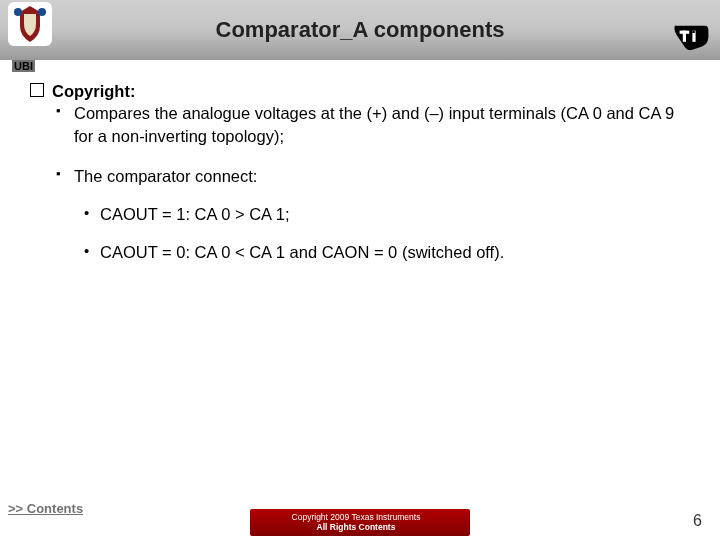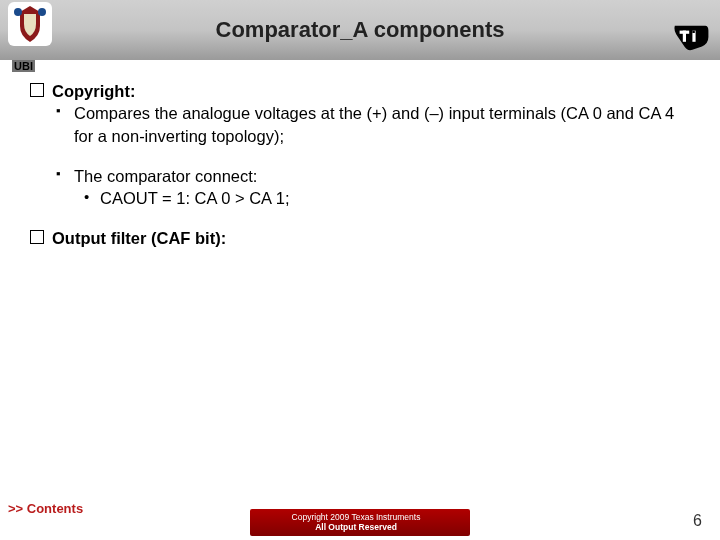--- a/index.html
+++ b/index.html
@@ -11,24 +11,24 @@
   .logo-left svg { width: 40px; height: 40px; }
   .ubi-label { position: absolute; left: 12px; top: 60px; font-size: 11px; font-weight: bold; color: #000; background: #737373; padding: 0 2px; }
   .logo-right { position: absolute; right: 10px; top: 22px; }
   .logo-right svg { width: 40px; height: 30px; }
   .content { padding: 20px 30px 10px 30px; font-size: 16.5px; color: #000; line-height: 1.35; }
   .q-item { margin-bottom: 18px; }
   .q-head { font-weight: bold; position: relative; padding-left: 22px; }
   .q-head::before { content: ""; position: absolute; left: 0; top: 3px; width: 12px; height: 12px; border: 1.5px solid #000; }
   .sub { padding-left: 44px; position: relative; }
   .sub::before { content: "\25AA"; position: absolute; left: 26px; top: 0; font-size: 13px; }
-  .bul { padding-left: 70px; position: relative; }
+  .bul { padding-left: 70px; position: relative; margin-top: 16px; }
   .bul::before { content: "\2022"; position: absolute; left: 54px; top: 0; font-size: 15px; }
   .footer { position: absolute; bottom: 0; left: 0; right: 0; height: 44px; }
-  .contents-link { position: absolute; left: 8px; bottom: 24px; font-size: 13px; color: #b91c1c; font-weight: bold; }
+  .contents-link { position: absolute; left: 8px; bottom: 24px; font-size: 13px; color: #737373; text-decoration: underline; font-weight: bold; }
   .footer-center { position: absolute; left: 50%; transform: translateX(-50%); bottom: 4px; text-align: center; background: linear-gradient(to bottom, #b00000, #800000); color: #fff; font-size: 8.5px; padding: 3px 12px 3px 4px; border-radius: 2px; line-height: 1.25; min-width: 220px; }
   .footer-center .line2 { font-weight: bold; }
   .slide-num { position: absolute; right: 18px; bottom: 10px; font-size: 16px; color: #333; }
 </style>
 </head>
 <body>
 
 <div class="slide">
 
   <div class="header">
@@ -50,35 +50,35 @@
         <rect x="28" y="10" width="3" height="3" fill="#000"></rect>
       </svg>
     </div>
   </div>
   <div class="ubi-label">UBI</div>
 
   <div class="content">
 
     <div class="q-item">
       <div class="q-head">Copyright:</div>
-      <div class="sub">Compares the analogue voltages at the (+) and (–) input terminals (CA 0 and CA 4 for a non-inverting topology);</div>
+      <div class="sub">Compares the analogue voltages at the (+) and (–) input terminals (CA 0 and CA 9 for a non-inverting topology);</div>
       <div style="height:18px"></div>
       <div class="sub">The comparator connect:</div>
       <div class="bul">CAOUT = 1: CA 0 &gt; CA 1;</div>
+      <div class="bul">CAOUT = 0: CA 0 &lt; CA 1 and CAON = 0 (switched off).</div>
     </div>
 
 
     <div class="q-item">
-      <div class="q-head">Output filter (CAF bit):</div>
     </div>
 
   </div>
 
   <div class="footer">
     <a class="contents-link">&gt;&gt; Contents</a>
     <div class="footer-center">
       <div>Copyright  2009 Texas Instruments</div>
-      <div class="line2">All Output Reserved</div>
+      <div class="line2">All Rights Contents</div>
     </div>
     <div class="slide-num">6</div>
   </div>
 
 </div>
 
 </body></html>

